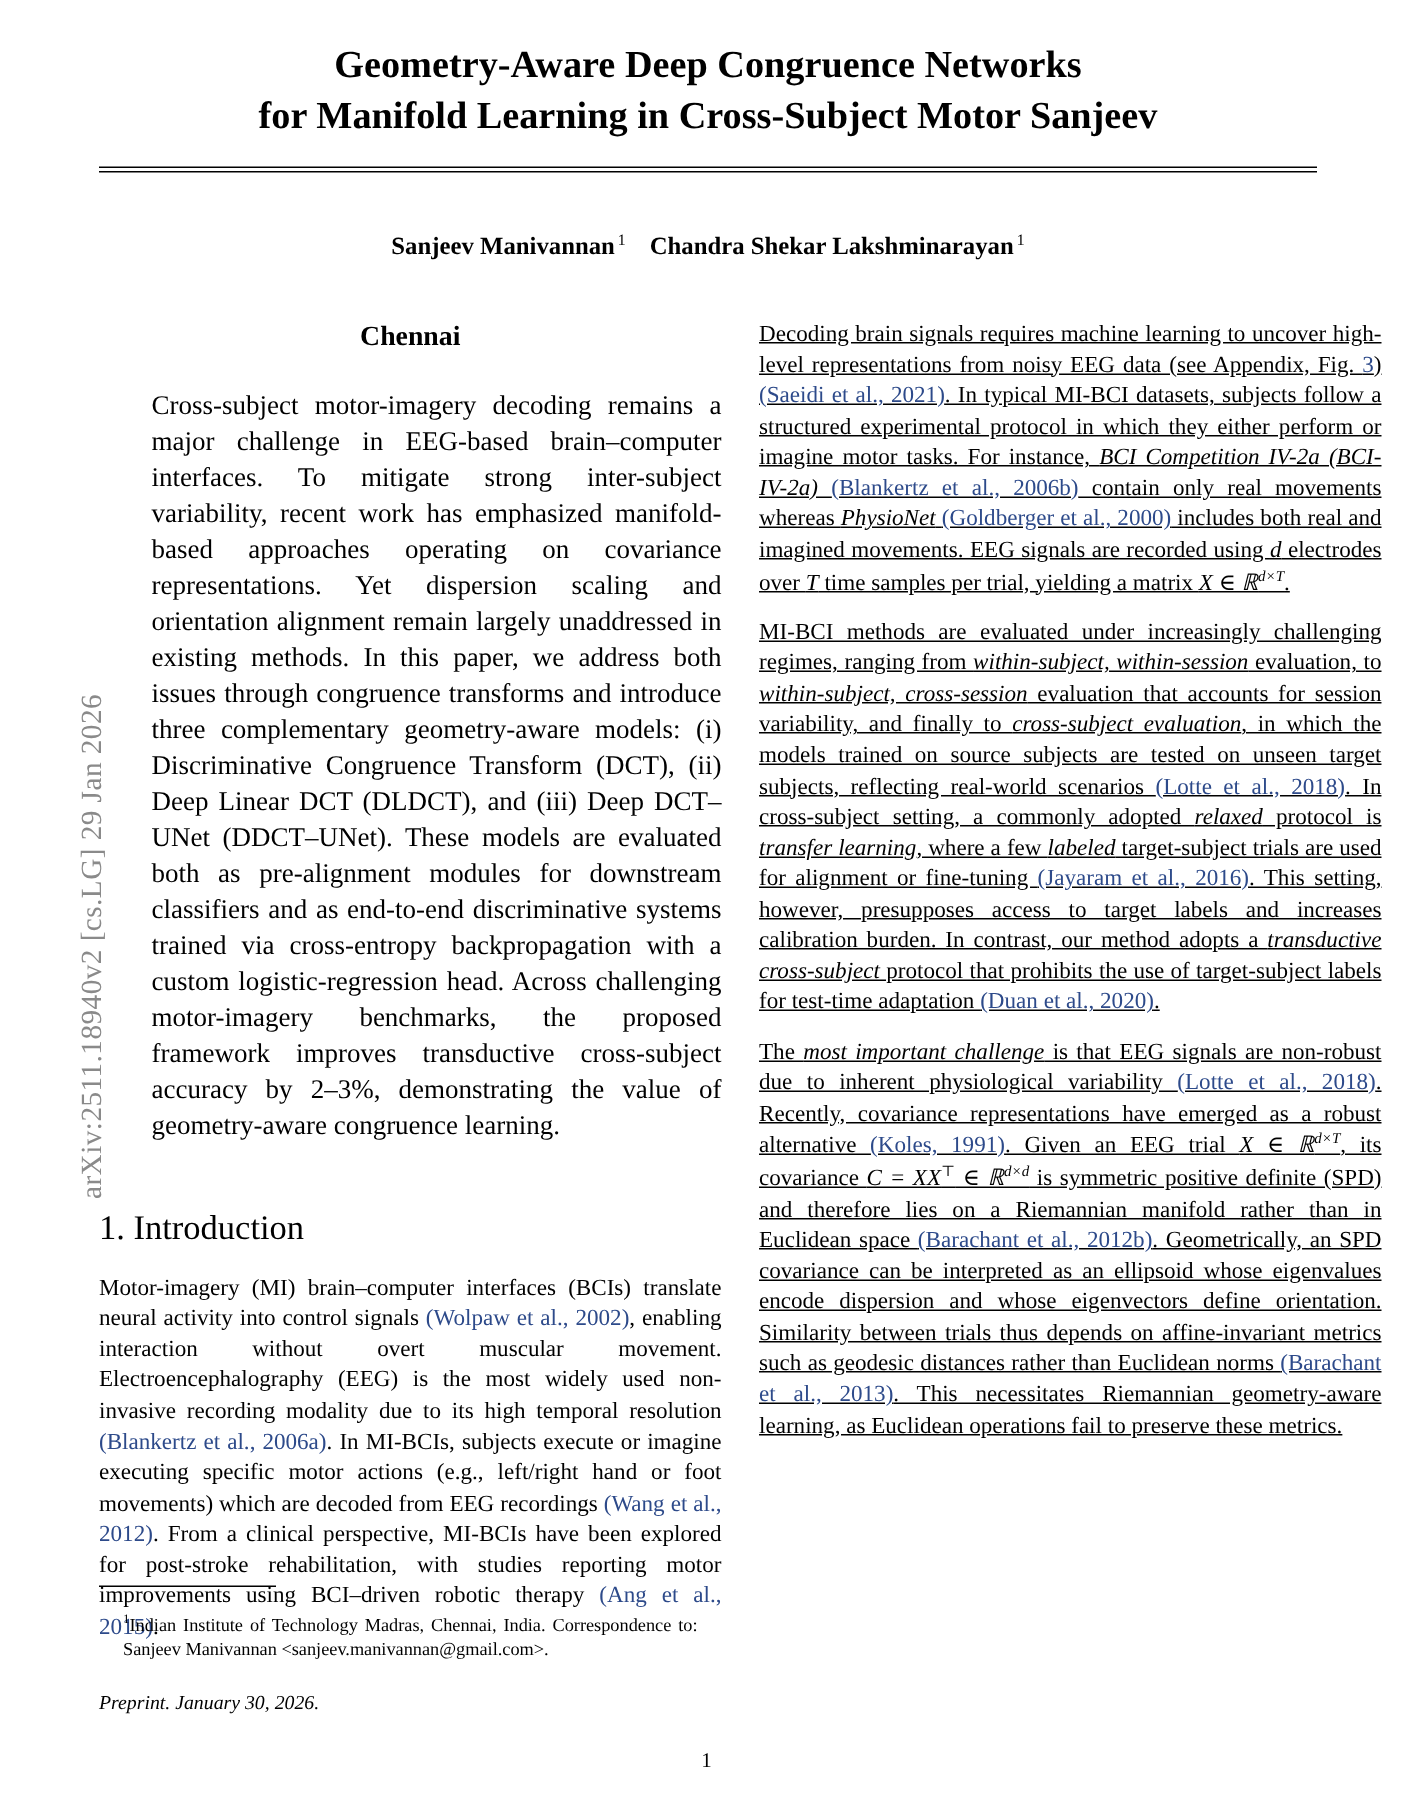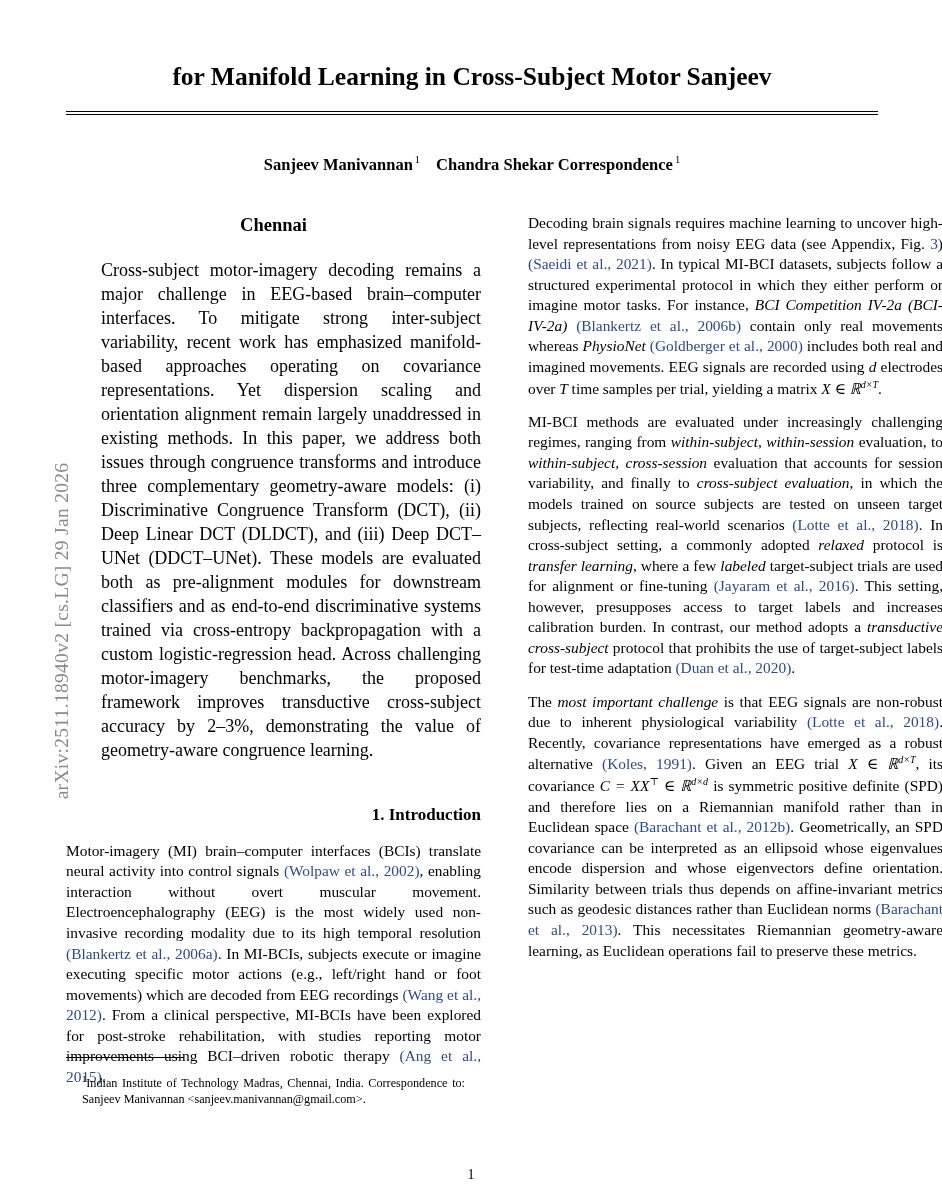--- a/index.html
+++ b/index.html
@@ -82,41 +82,41 @@
     position: absolute;
     top: 213px;
     width: 415px;
     font-size: 15.4px;
     line-height: 1.335;
     text-align: justify;
     text-justify: inter-word;
     hyphens: none;
   }
   .col-left  { left: 66px; }
-  .col-right { left: 528px; }
+  .col-right { left: 506px; text-decoration: underline; }
 
   .abstract-head {
     text-align: center;
     font-size: 18.5px;
     font-weight: bold;
     margin: 0 0 20px 0;
   }
   .abstract-body {
     margin: 0 0 0 35px;
     width: 380px;
     font-size: 18px;
     line-height: 1.335;
     text-align: justify;
   }
 
   .section-head {
-    font-size: 17px;
-    font-weight: bold;
+    font-size: 23px;
+    font-weight: normal;
     margin: 0 0 14px 0;
-    text-align: right;
+    text-align: left;
   }
   p.para {
     margin: 0 0 12.5px 0;
     text-align: justify;
   }
   p.para:last-child { margin-bottom: 0; }
 
   .cite { color: #2d4a8a; }
   .it  { font-style: italic; }
   .mathit { font-family: "Liberation Serif", "DejaVu Serif", serif; font-style: italic; }
@@ -161,28 +161,28 @@
 </style>
 </head>
 <body>
 
 <div class="page">
 
   <div class="arxiv-stamp">arXiv:2511.18940v2  [cs.LG]  29 Jan 2026</div>
 
   <div class="title-block">
     <div class="paper-title">
-      <br>
+      <span>Geometry-Aware Deep Congruence Networks</span><br>
       <span>for Manifold Learning in Cross-Subject Motor Sanjeev</span>
     </div>
   </div>
   <div class="rule-double"></div>
 
   <div class="authors">
-    <span>Sanjeev Manivannan</span><sup class="aff">1</sup><span class="sep"></span><span>Chandra Shekar Correspondence</span><sup class="aff">1</sup>
+    <span>Sanjeev Manivannan</span><sup class="aff">1</sup><span class="sep"></span><span>Chandra Shekar Lakshminarayan</span><sup class="aff">1</sup>
   </div>
 
   <div class="col col-left">
     <div class="abstract-head">Chennai</div>
     <div class="abstract-body">Cross-subject motor-imagery decoding remains a major challenge in EEG-based brain–computer interfaces. To mitigate strong inter-subject variability, recent work has emphasized manifold-based approaches operating on covariance representations. Yet dispersion scaling and orientation alignment remain largely unaddressed in existing methods. In this paper, we address both issues through congruence transforms and introduce three complementary geometry-aware models: (i) Discriminative Congruence Transform (DCT), (ii) Deep Linear DCT (DLDCT), and (iii) Deep DCT–UNet (DDCT–UNet). These models are evaluated both as pre-alignment modules for downstream classifiers and as end-to-end discriminative systems trained via cross-entropy backpropagation with a custom logistic-regression head. Across challenging motor-imagery benchmarks, the proposed framework improves transductive cross-subject accuracy by 2–3%, demonstrating the value of geometry-aware congruence learning.</div>
 
     <div style="height:42px"></div>
 
     <div class="section-head">1. Introduction</div>
     <p class="para"><span>Motor-imagery (MI) brain–computer interfaces (BCIs) translate neural activity into control signals </span><span class="cite">(Wolpaw et al., 2002)</span><span>, enabling interaction without overt muscular movement. Electroencephalography (EEG) is the most widely used non-invasive recording modality due to its high temporal resolution </span><span class="cite">(Blankertz et al., 2006a)</span><span>. In MI-BCIs, subjects execute or imagine executing specific motor actions (e.g., left/right hand or foot movements) which are decoded from EEG recordings </span><span class="cite">(Wang et al., 2012)</span><span>. From a clinical perspective, MI-BCIs have been explored for post-stroke rehabilitation, with studies reporting motor improvements using BCI–driven robotic therapy </span><span class="cite">(Ang et al., 2015)</span><span>.</span></p>
@@ -190,17 +190,18 @@
 
   <div class="col col-right">
     <p class="para"><span>Decoding brain signals requires machine learning to uncover high-level representations from noisy EEG data (see Appendix, Fig. </span><span class="cite">3</span><span>) </span><span class="cite">(Saeidi et al., 2021)</span><span>. In typical MI-BCI datasets, subjects follow a structured experimental protocol in which they either perform or imagine motor tasks. For instance, </span><em class="it">BCI Competition IV-2a (BCI-IV-2a)</em><span> </span><span class="cite">(Blankertz et al., 2006b)</span><span> contain only real movements whereas </span><em class="it">PhysioNet</em><span> </span><span class="cite">(Goldberger et al., 2000)</span><span> includes both real and imagined movements. EEG signals are recorded using </span><span class="mathit">d</span><span> electrodes over </span><span class="mathit">T</span><span> time samples per trial, yielding a matrix </span><span class="mathit">X ∈ ℝ</span><sup class="mathit sup-small">d×T</sup><span>.</span></p>
     <p class="para"><span>MI-BCI methods are evaluated under increasingly challenging regimes, ranging from </span><em class="it">within-subject, within-session</em><span> evaluation, to </span><em class="it">within-subject, cross-session</em><span> evaluation that accounts for session variability, and finally to </span><em class="it">cross-subject evaluation</em><span>, in which the models trained on source subjects are tested on unseen target subjects, reflecting real-world scenarios </span><span class="cite">(Lotte et al., 2018)</span><span>. In cross-subject setting, a commonly adopted </span><em class="it">relaxed</em><span> protocol is </span><em class="it">transfer learning</em><span>, where a few </span><em class="it">labeled</em><span> target-subject trials are used for alignment or fine-tuning </span><span class="cite">(Jayaram et al., 2016)</span><span>. This setting, however, presupposes access to target labels and increases calibration burden. In contrast, our method adopts a </span><em class="it">transductive cross-subject</em><span> protocol that prohibits the use of target-subject labels for test-time adaptation </span><span class="cite">(Duan et al., 2020)</span><span>.</span></p>
     <p class="para"><span>The </span><em class="it">most important challenge</em><span> is that EEG signals are non-robust due to inherent physiological variability </span><span class="cite">(Lotte et al., 2018)</span><span>. Recently, covariance representations have emerged as a robust alternative </span><span class="cite">(Koles, 1991)</span><span>. Given an EEG trial </span><span class="mathit">X ∈ ℝ</span><sup class="mathit sup-small">d×T</sup><span>, its covariance </span><span class="mathit">C = XX</span><sup class="mathit sup-small">⊤</sup><span class="mathit"> ∈ ℝ</span><sup class="mathit sup-small">d×d</sup><span> is symmetric positive definite (SPD) and therefore lies on a Riemannian manifold rather than in Euclidean space </span><span class="cite">(Barachant et al., 2012b)</span><span>. Geometrically, an SPD covariance can be interpreted as an ellipsoid whose eigenvalues encode dispersion and whose eigenvectors define orientation. Similarity between trials thus depends on affine-invariant metrics such as geodesic distances rather than Euclidean norms </span><span class="cite">(Barachant et al., 2013)</span><span>. This necessitates Riemannian geometry-aware learning, as Euclidean operations fail to preserve these metrics.</span></p>
   </div>
 
   <div class="footnote-wrap">
     <div class="footnote-rule"></div>
     <p class="footnote-text"><sup>1</sup><span>Indian Institute of Technology Madras, Chennai, India.    Correspondence to:    Sanjeev Manivannan &lt;sanjeev.manivannan@gmail.com&gt;.</span></p>
+    <p class="preprint-line">Preprint. January 30, 2026.</p>
   </div>
 
   <div class="page-number">1</div>
 
 </div>
 
 </body></html>

